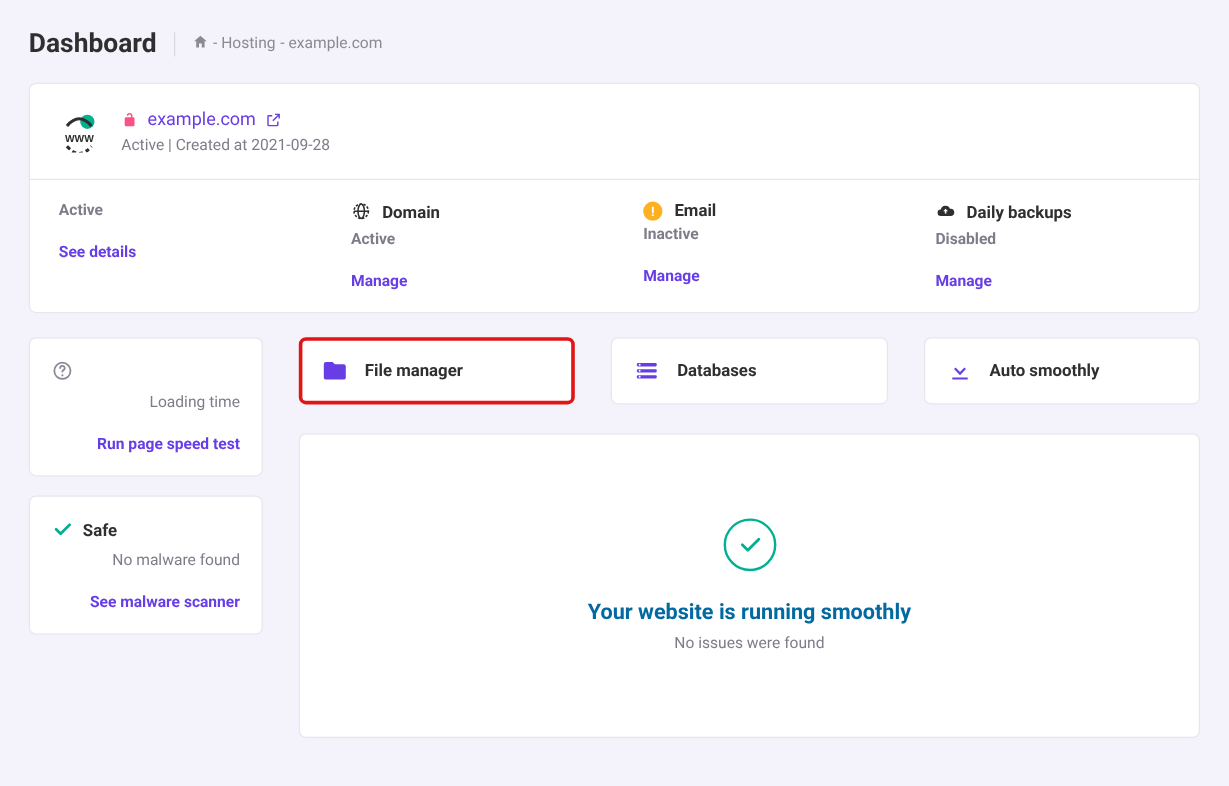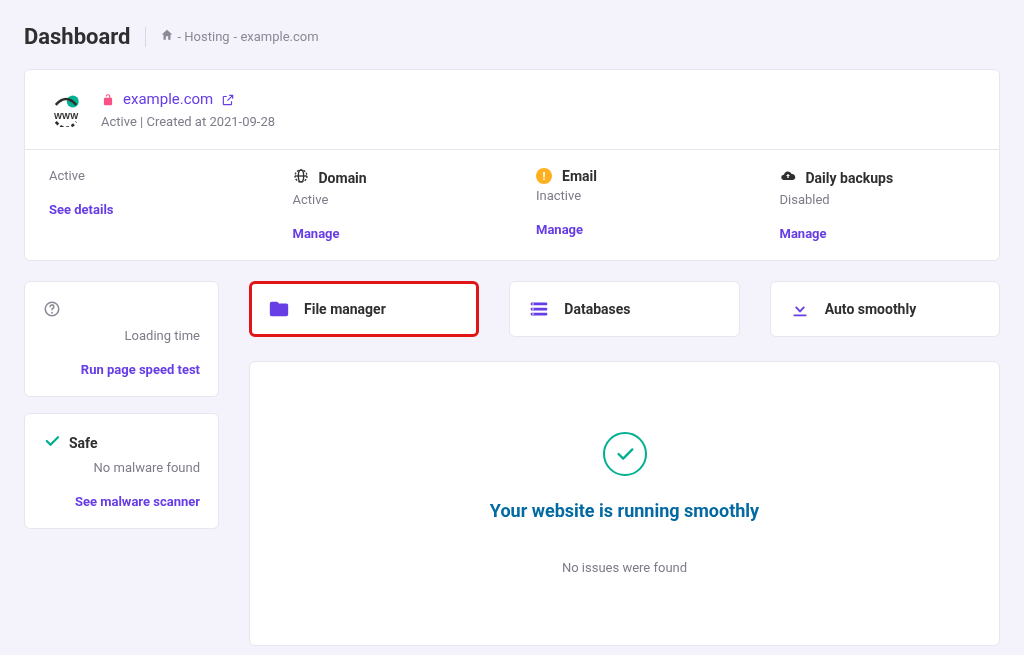--- a/index.html
+++ b/index.html
@@ -74,21 +74,21 @@
       grid-template-columns: repeat(4, 1fr);
       border-top: 1px solid #e6e6ef;
     }
     .service {
       padding: 18px 24px;
     }
     .service-head {
       display: flex; align-items: center; gap: 10px; margin-bottom: 4px;
     }
     .service-title { font-weight: 700; font-size: 14px; color: #2f2f2f; }
-    .service-status { color: #7d7d8a; font-size: 13px; margin-bottom: 16px; }
+    .service-status { color: #7d7d8a; font-size: 13px; margin-bottom: 16px; font-weight: bold; }
     .service-link {
       color: #673de6; font-weight: 700; font-size: 13px; cursor: pointer;
     }
     
     .main-grid {
       display: grid;
       grid-template-columns: 195px 1fr;
       gap: 30px;
     }
     .side-col { display: flex; flex-direction: column; gap: 16px; }
@@ -121,21 +121,21 @@
       display: flex;
       flex-direction: column;
       align-items: center;
       justify-content: center;
     }
     .status-circle {
       width: 44px; height: 44px; border: 2px solid #00b090; border-radius: 50%;
       display:flex; align-items:center; justify-content:center; margin-bottom: 24px;
     }
     .status-title { font-weight: 700; font-size: 18px; color: #0369a1; margin-bottom: 8px; }
-    .status-sub { color: #7d7d8a; font-size: 13px; margin-top: 31px; }
+    .status-sub { color: #7d7d8a; font-size: 13px; }
     .icon-sm { width:16px; height:16px; }
     .warn-dot { width:16px; height:16px; border-radius:50%; background:#ffb020; display:flex; align-items:center; justify-content:center; color:#fff; font-weight:700; font-size:11px; }
   </style>
 </head>
 <body>
 
 <div class="page">
 
   <div class="header-row">
     <div class="page-title">Dashboard</div>

